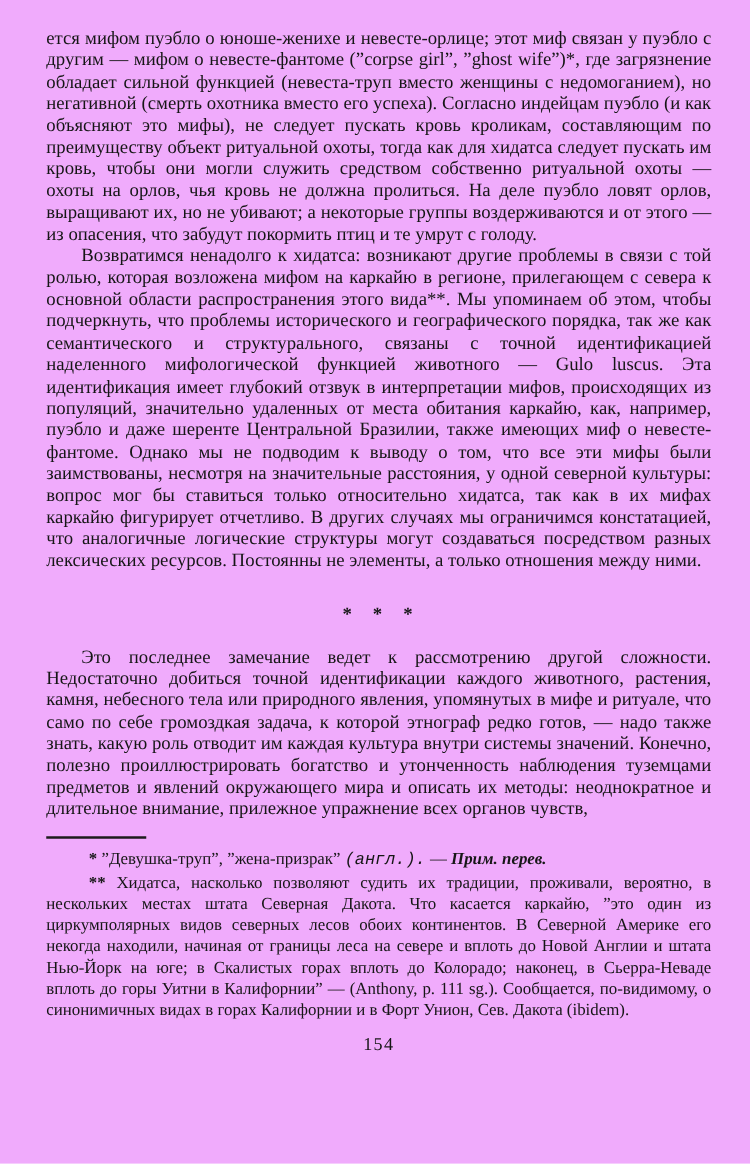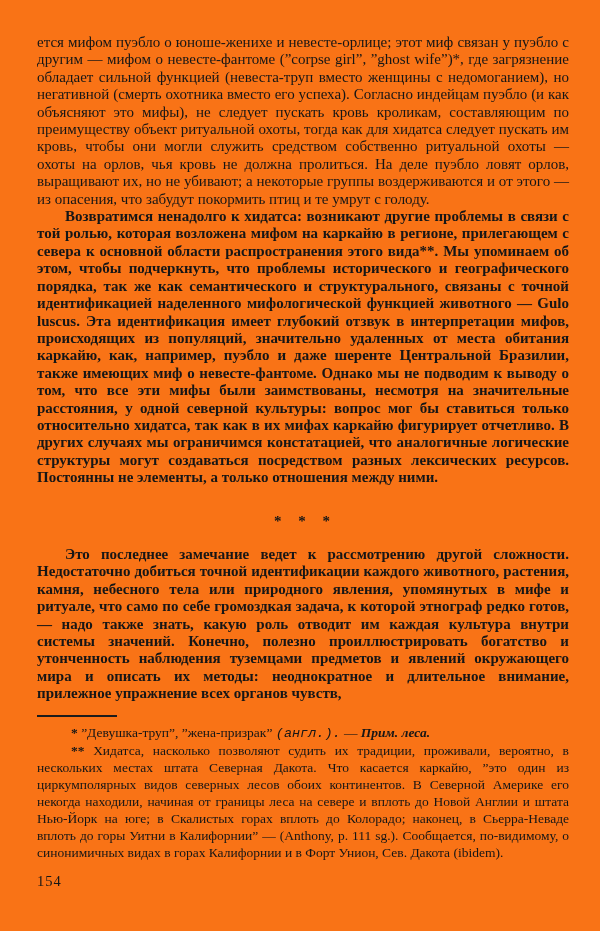--- a/index.html
+++ b/index.html
@@ -5,37 +5,36 @@
   html, body {
     margin: 0;
     padding: 0;
     background: #ffffff;
   }
   .page {
     position: relative;
     width: 600px;
     height: 931px;
     box-sizing: border-box;
-    background: #f97316;
+    background: #f0abfc;
     color: #161616;
     font-family: "Liberation Serif", "DejaVu Serif", serif;
-    padding: 34px 31px 0 37px;
+    padding: 23px 31px 0 37px;
     overflow: hidden;
   }
   .text-block {
     font-size: 15px;
     line-height: 17.4px;
   }
   .para {
     margin: 0;
     text-align: justify;
   }
   .para.indent {
     text-indent: 28px;
-    font-weight: bold;
   }
   .section-separator {
     text-align: center;
     font-weight: bold;
     font-size: 15px;
     letter-spacing: 2px;
     word-spacing: 9px;
     margin: 26px 0 16px 0;
   }
   .footnote-rule {
@@ -58,21 +57,21 @@
   }
   .italic {
     font-style: italic;
     font-family: Liberation Mono, monospace;
   }
   .bold-italic {
     font-style: italic;
     font-weight: bold;
   }
   .page-number {
-    text-align: left;
+    text-align: center;
     font-size: 14.5px;
     margin-top: 12px;
     letter-spacing: 1px;
   }
 </style>
 </head>
 <body>
 
 <div class="page">
 
@@ -84,21 +83,21 @@
   </main>
 
   <div class="footnote-rule"></div>
 
   <section class="footnotes">
     <p class="footnote">
       <span class="fn-marker">*</span>
       <span>”Девушка-труп”, ”жена-призрак”</span>
       <span class="italic">(англ.).</span>
       <span>—</span>
-      <span class="bold-italic">Прим. леса.</span>
+      <span class="bold-italic">Прим. перев.</span>
     </p>
     <p class="footnote">
       <span class="fn-marker">**</span>
       <span>Хидатса, насколько позволяют судить их традиции, проживали, вероятно, в нескольких местах штата Северная Дакота. Что касается каркайю, ”это один из циркумполярных видов северных лесов обоих континентов. В Северной Америке его некогда находили, начиная от границы леса на севере и вплоть до Новой Англии и штата Нью-Йорк на юге; в Скалистых горах вплоть до Колорадо; наконец, в Сьерра-Неваде вплоть до горы Уитни в Калифорнии” — (Anthony, p. 111 sg.). Сообщается, по-видимому, о синонимичных видах в горах Калифорнии и в Форт Унион, Сев. Дакота (ibidem).</span>
     </p>
   </section>
 
   <footer class="page-number">154</footer>
 
 </div>

